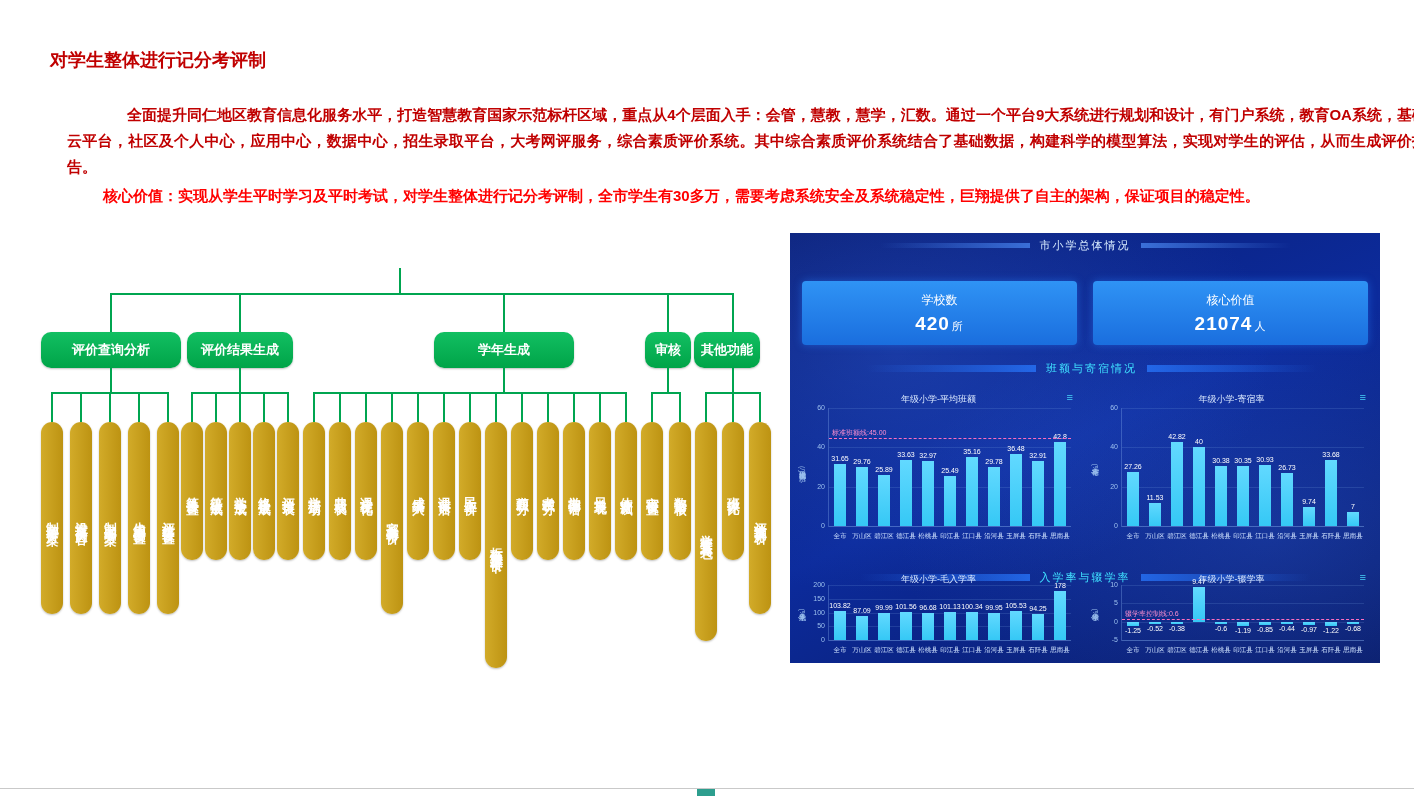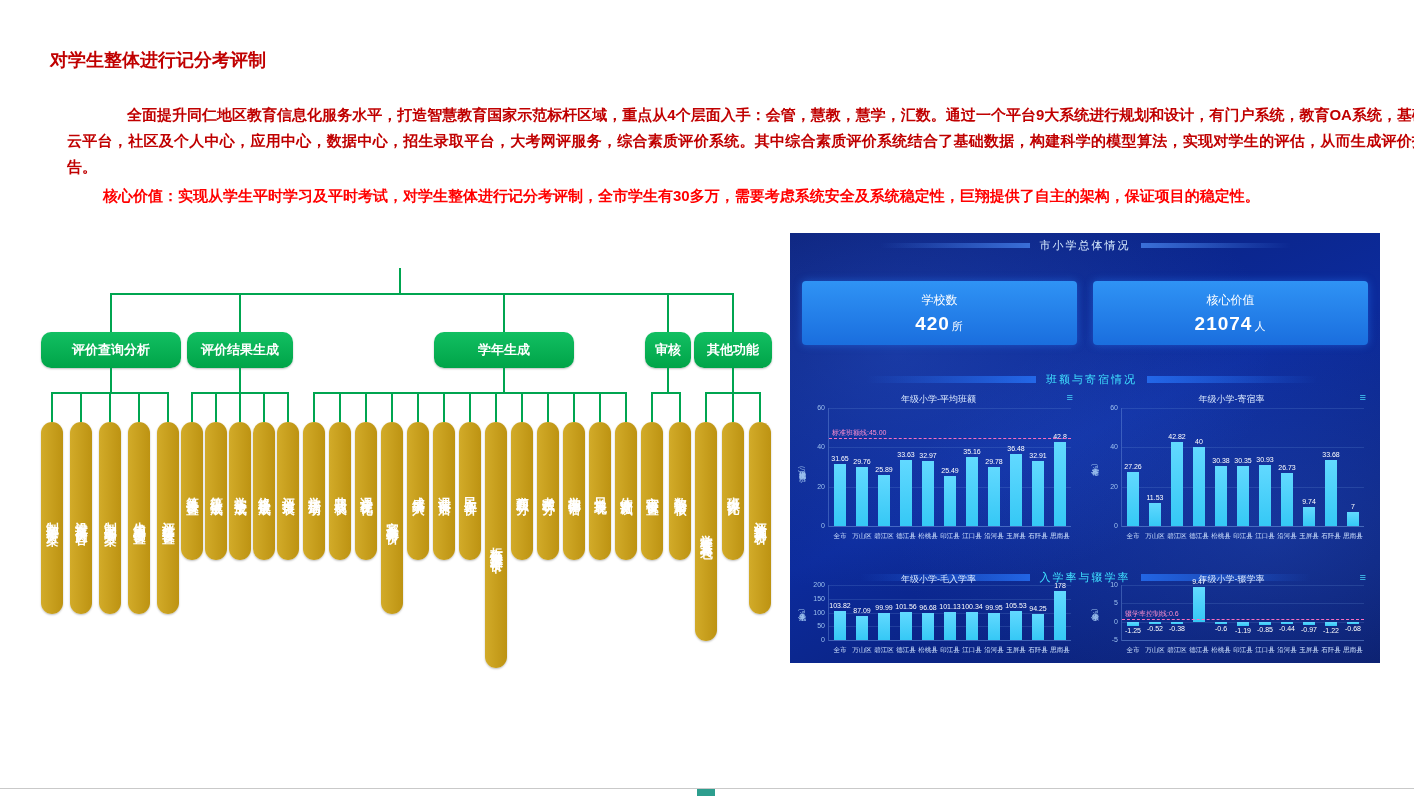--- a/index.html
+++ b/index.html
@@ -86,21 +86,21 @@
     <div class="ln-v" style="left:110px;top:293px;height:39px;"></div>
     <div class="ln-v" style="left:239px;top:293px;height:39px;"></div>
     <div class="ln-v" style="left:503px;top:293px;height:39px;"></div>
     <div class="ln-v" style="left:667px;top:293px;height:39px;"></div>
     <div class="ln-v" style="left:732px;top:293px;height:39px;"></div>
 
     <div class="green-node" style="left:41px;width:140px;">评价查询分析</div>
     <div class="green-node" style="left:187px;width:106px;">评价结果生成</div>
     <div class="green-node" style="left:434px;width:140px;">学年生成</div>
     <div class="green-node" style="left:645px;width:46px;">审核</div>
-    <div class="green-node" style="left:694px;width:78px;">其他功能</div>
+    <div class="green-node" style="left:694px;width:66px;">其他功能</div>
 
     <div id="org-pills">
         <div class="ln-v" style="left: 110px; top: 368px; height: 24px;"></div>
         <div class="ln-h" style="left: 51px; top: 392px; width: 118px;"></div>
         <div class="ln-v" style="left: 51px; top: 392px; height: 30px;"></div>
         <div class="pill" style="left: 41px; top: 422px; height: 192px;">
           <span>制定评价方案</span>
         </div>
         <div class="ln-v" style="left: 80px; top: 392px; height: 30px;"></div>
         <div class="pill" style="left: 70px; top: 422px; height: 192px;">
@@ -232,21 +232,21 @@
       <div class="stat-card">
         <div class="stat-label">学校数</div>
         <div class="stat-value"><span>420</span><span class="stat-unit">所</span></div>
       </div>
       <div class="stat-card">
         <div class="stat-label">核心价值</div>
         <div class="stat-value"><span>21074</span><span class="stat-unit">人</span></div>
       </div>
     </div>
 
-    <div class="band" style="top:138px;padding-left:13px;">
+    <div class="band" style="top:127px;padding-left:13px;">
       <div class="deco"></div>
       <div class="txt">班额与寄宿情况</div>
       <div class="deco r"></div>
     </div>
 
     <div class="charts-row" style="top:158px;height:158px;">
       <div class="chart-panel">
           <div class="chart-title">年级小学-平均班额</div>
           <div class="chart-menu">≡</div>
           <div class="chart-ylabel">平均班额规模(人/班)</div>

